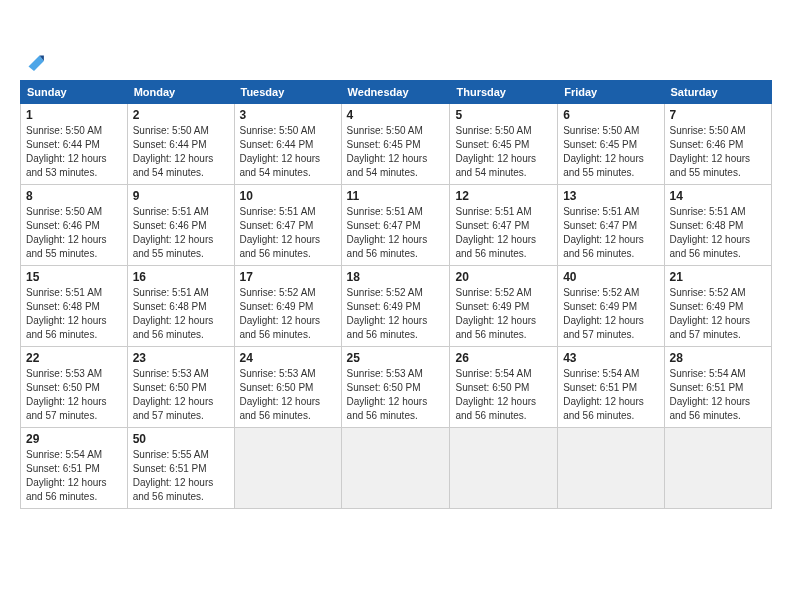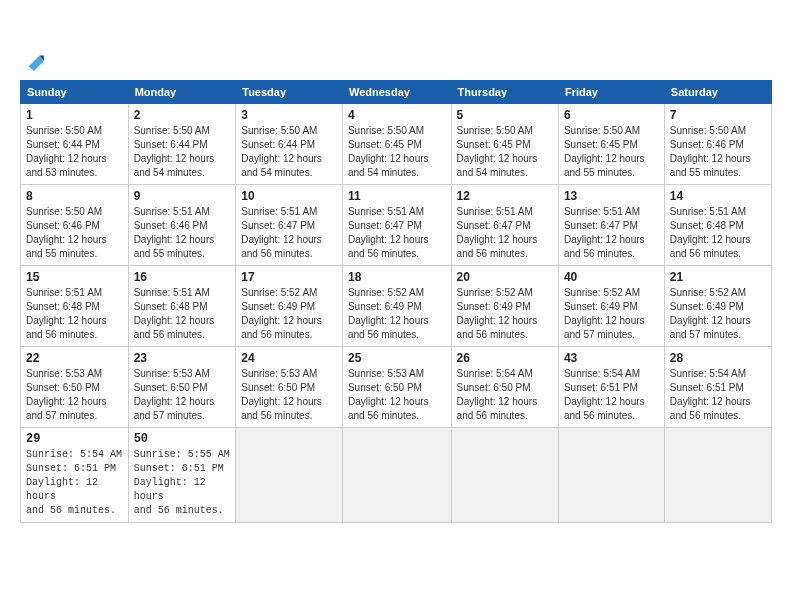--- a/index.html
+++ b/index.html
@@ -70,21 +70,20 @@
     .calendar td {
       border: 1px solid #ccc;
       vertical-align: top;
       padding: 4px 5px;
       width: 113px;
       height: 80px;
       background: #fff;
     }
     .calendar tr:last-child td {
       height: 72px;
-      font-family: Liberation Mono, monospace;
     }
     .cell-empty {
       background: #f0f0f0 !important;
     }
     .day-num {
       font-size: 12px;
       font-weight: bold;
       color: #222;
       display: block;
       margin-bottom: 2px;

